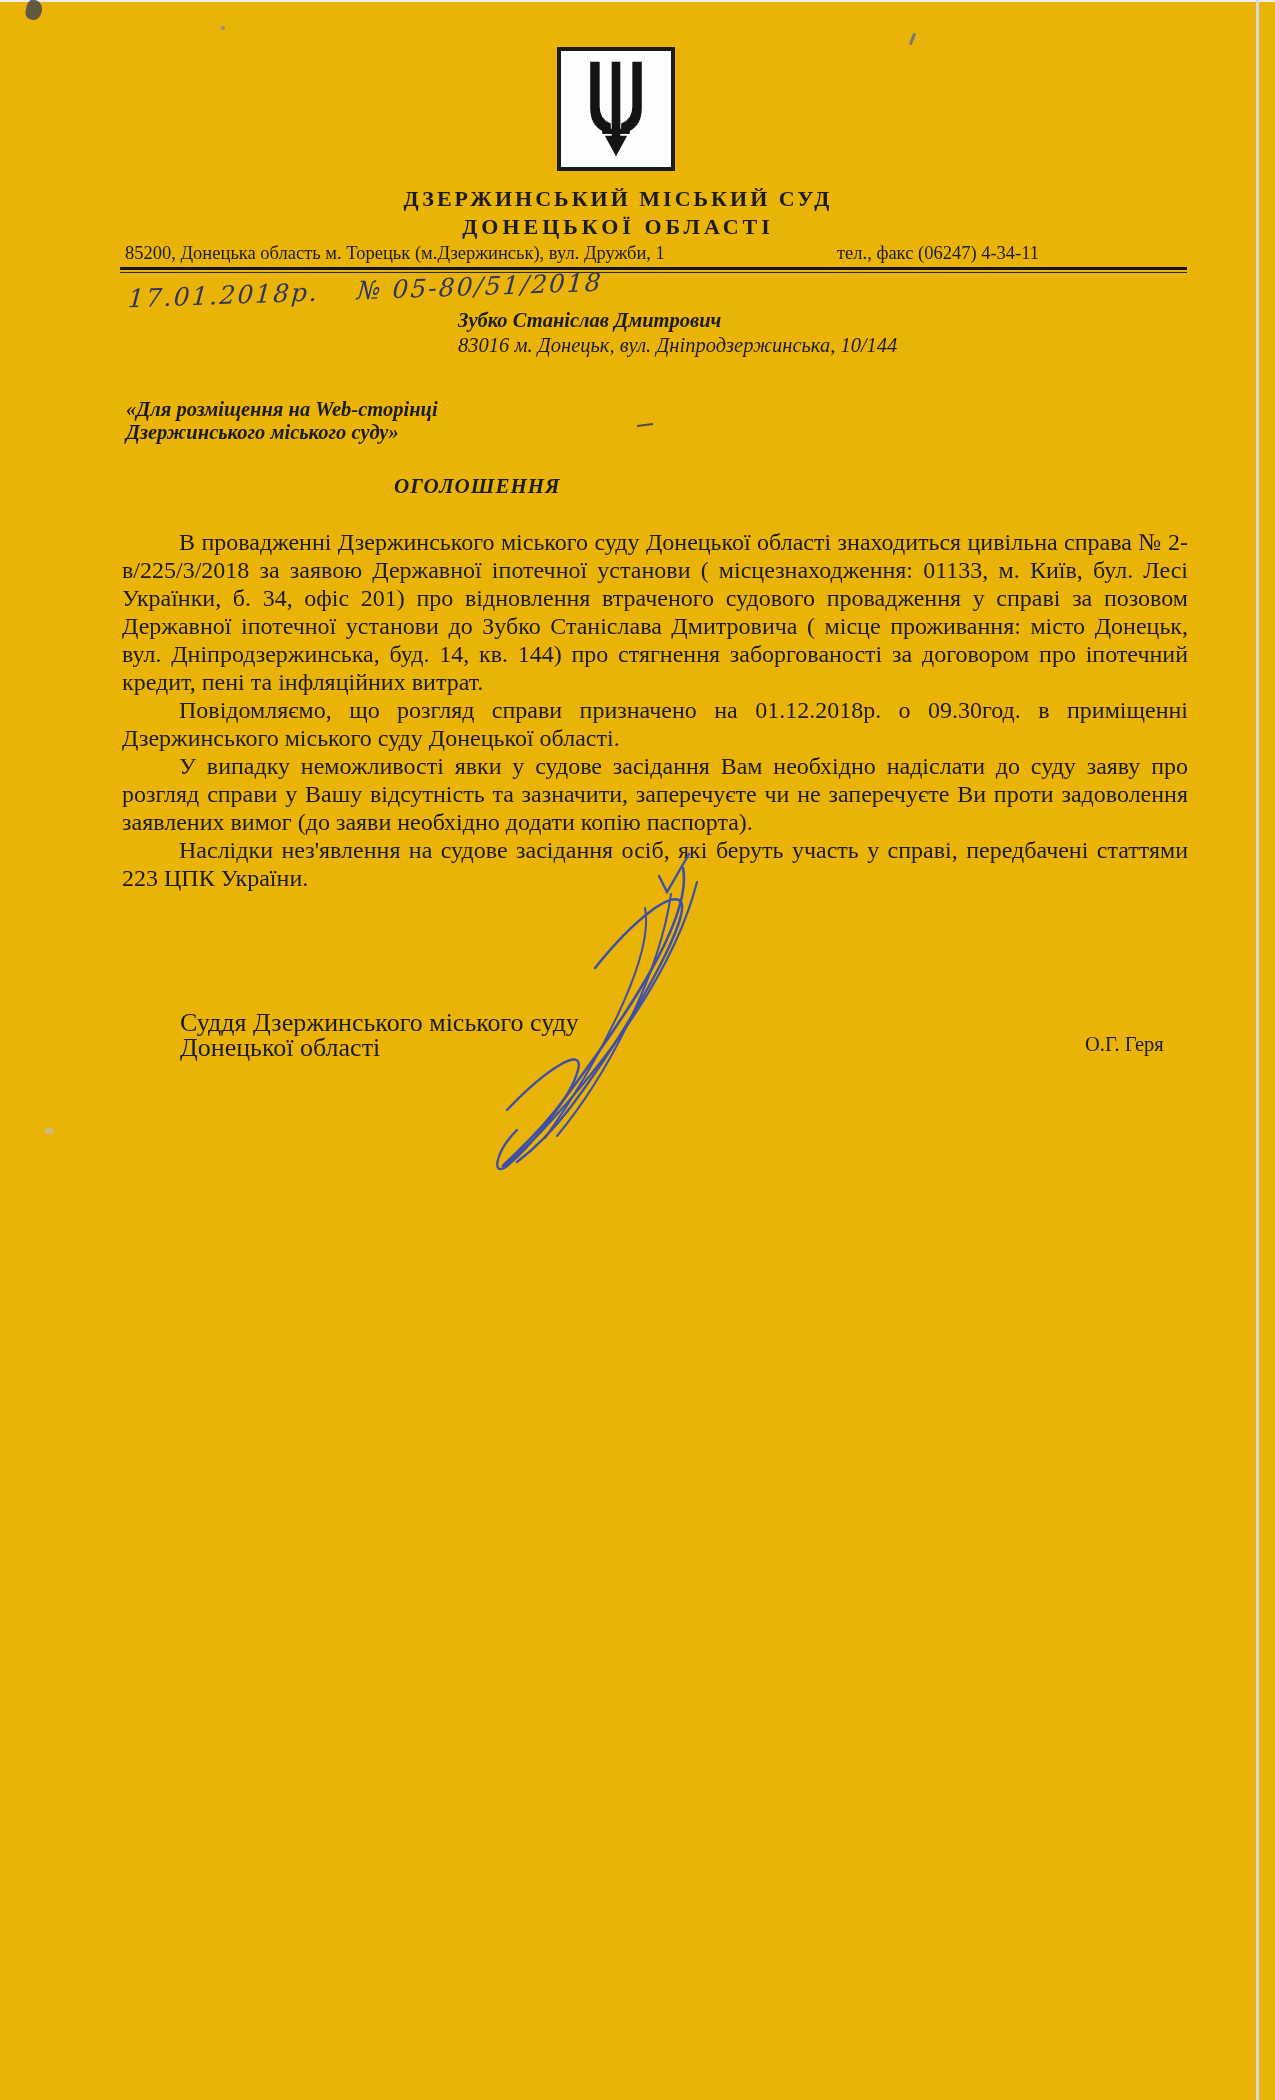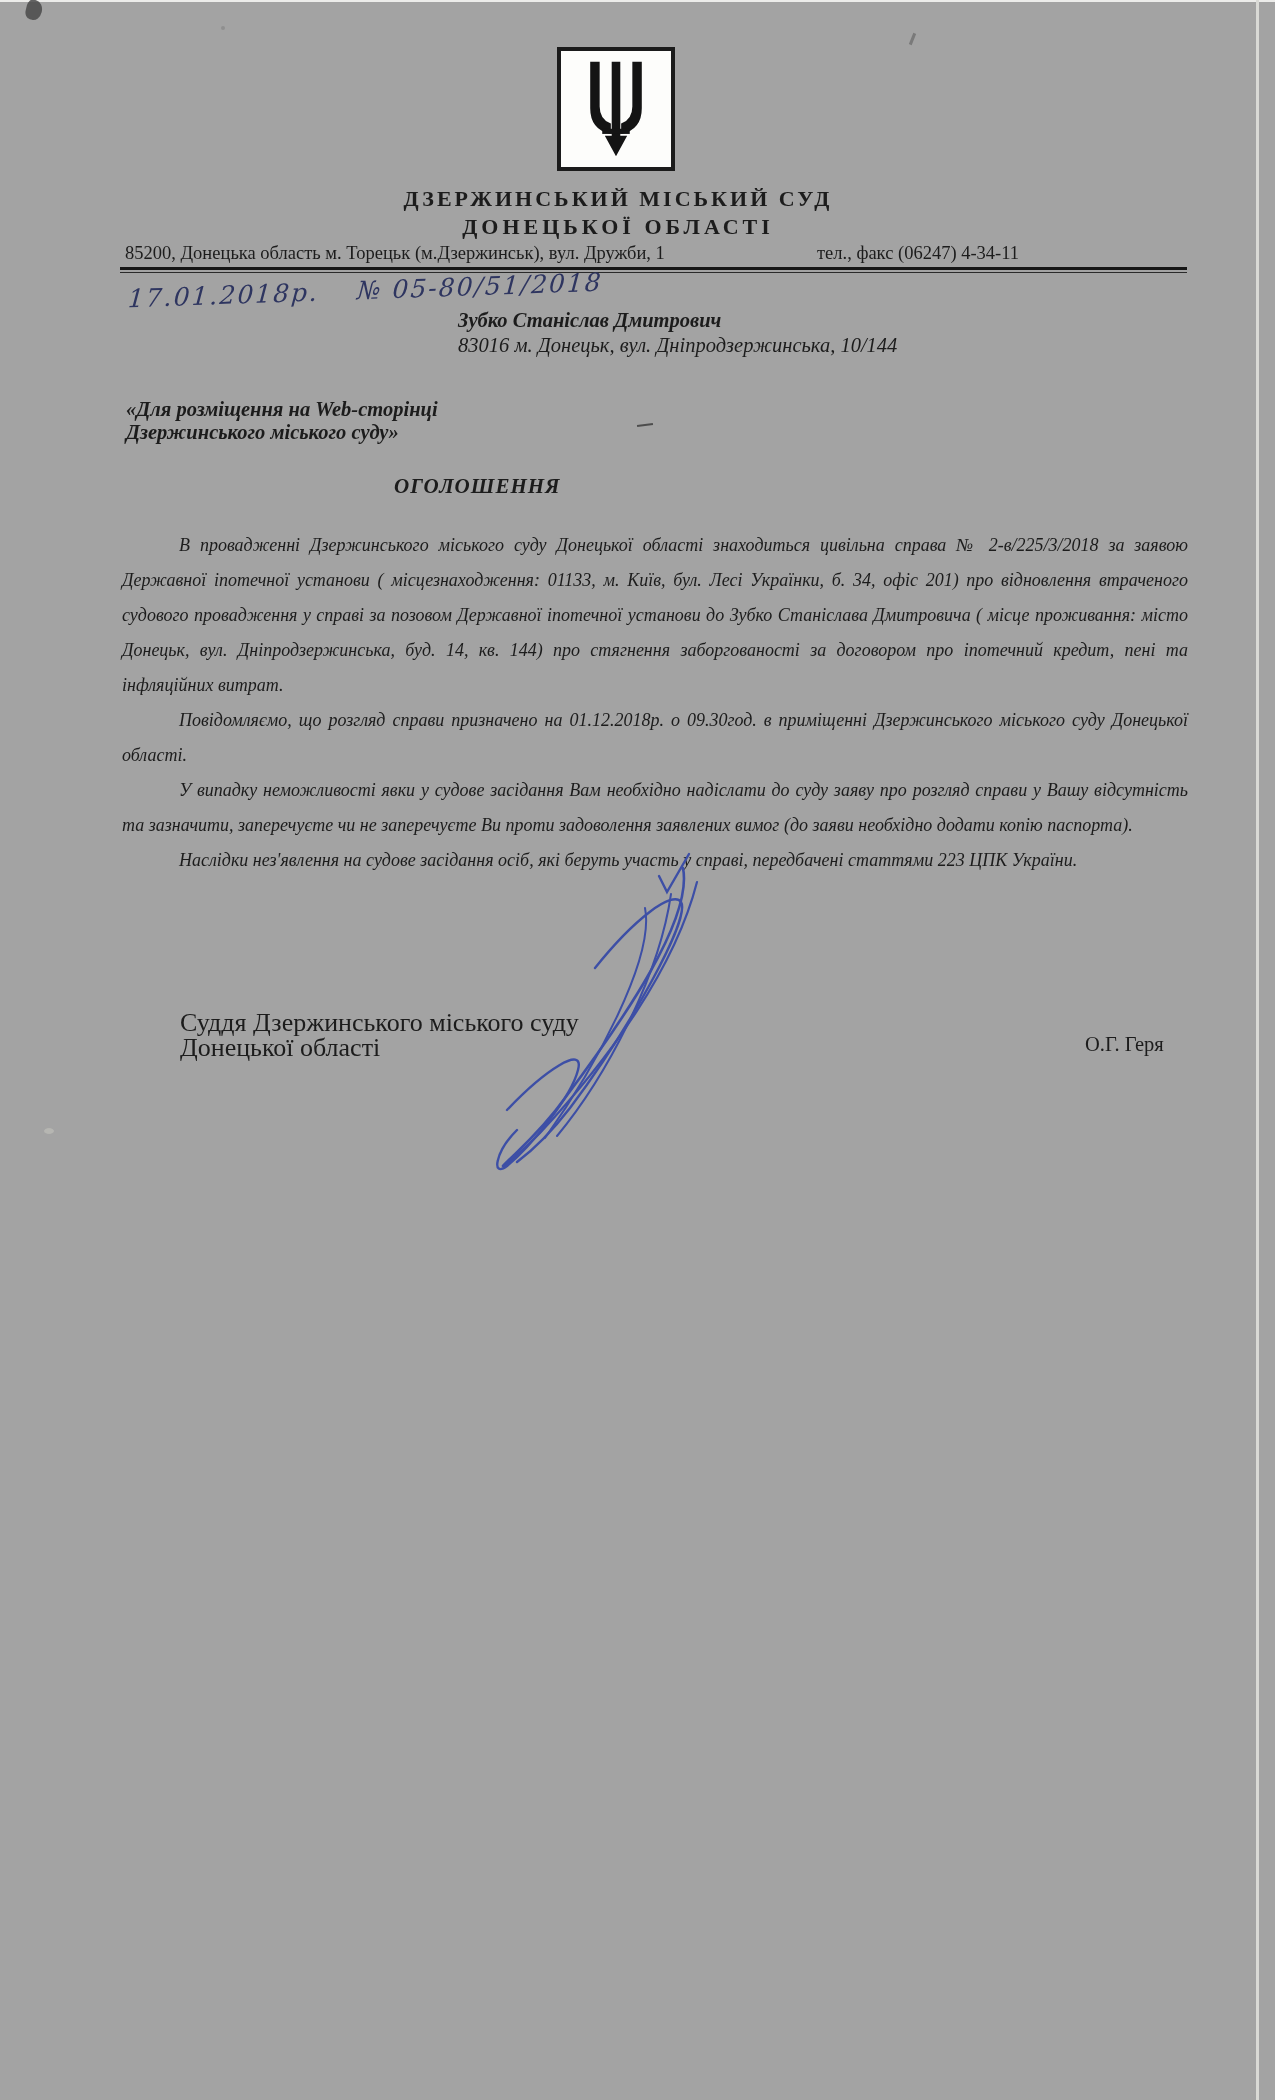--- a/index.html
+++ b/index.html
@@ -1,19 +1,19 @@
 <!DOCTYPE html>
 <html><head>
 <meta charset="utf-8">
 <style>
   html,body { margin:0; padding:0; background:#ffffff; }
   .page {
     position:relative;
     width:1275px; height:2100px;
-    background:#a3a3a3;
+    background:#eab308;
     font-family:"Liberation Serif", serif;
     color:#1c1c1c;
     overflow:hidden;
   }
 
   
   .edge-right { position:absolute; left:1256px; top:0; width:3px; height:2100px; background:#d9d9d5; }
   .edge-top { position:absolute; left:0; top:0; width:1275px; height:2px; background:#ececea; }
   .corner-blob { position:absolute; left:26px; top:0px; width:16px; height:20px; background:#4a4a4a; border-radius:40% 60% 55% 45%; transform:rotate(14deg); opacity:.85; }
   .speck1 { position:absolute; left:221px; top:26px; width:4px; height:4px; background:#8f8f8f; border-radius:50%; }
@@ -36,21 +36,21 @@
   .court-name {
     position:absolute; left:0; top:186px; width:1236px;
     text-align:center; font-weight:bold;
   }
   .cn1 { font-size:22px; letter-spacing:3px; line-height:26px; }
   .cn2 { font-size:22px; letter-spacing:4px; line-height:26px; margin-top:2px; }
 
   
   .addr { position:absolute; left:125px; top:243px; width:1066px; font-size:18.5px; }
   .addr-text { position:absolute; left:0; top:0; white-space:nowrap; }
-  .addr-phone { position:absolute; left:692px; top:0; white-space:nowrap;font-family:Liberation Serif, serif; }
+  .addr-phone { position:absolute; left:712px; top:0; white-space:nowrap;font-family:Liberation Serif, serif; }
 
   
   .rule { position:absolute; left:120px; top:267px; width:1067px; height:3px; background:#161616; }
   .rule::after { content:""; position:absolute; left:0; top:5px; width:100%; height:1px; background:#2a2a2a; }
 
   
   .handwriting {
     position:absolute; left:128px; top:276px;
     font-family:"DejaVu Serif", serif; font-style:italic;
     font-size:25px; letter-spacing:2px;
@@ -67,24 +67,23 @@
 
   
   .webnote { position:absolute; left:126px; top:398px; font-weight:bold; font-style:italic; font-size:20.5px; line-height:23px; }
 
   
   .doc-title { position:absolute; left:394px; top:474px; font-weight:bold; font-style:italic; font-size:21px; letter-spacing:1px; }
 
   
   .body-text {
     position:absolute; left:122px; top:528px; width:1066px;
-    font-size:18px; line-height:35px;
+    font-size:24px; line-height:28px;
     text-align:justify;
     hyphens:none;
-    font-style:italic;
   }
   .body-text p { margin:0; text-indent:57px; }
 
   
   .sig-block { position:absolute; left:180px; top:1010px; font-size:26px; line-height:25px; }
   .judge-name { position:absolute; left:1085px; top:1033px; font-size:20.5px; }
 
   .signature-svg { position:absolute; left:445px; top:848px; }
 </style>
 </head>

